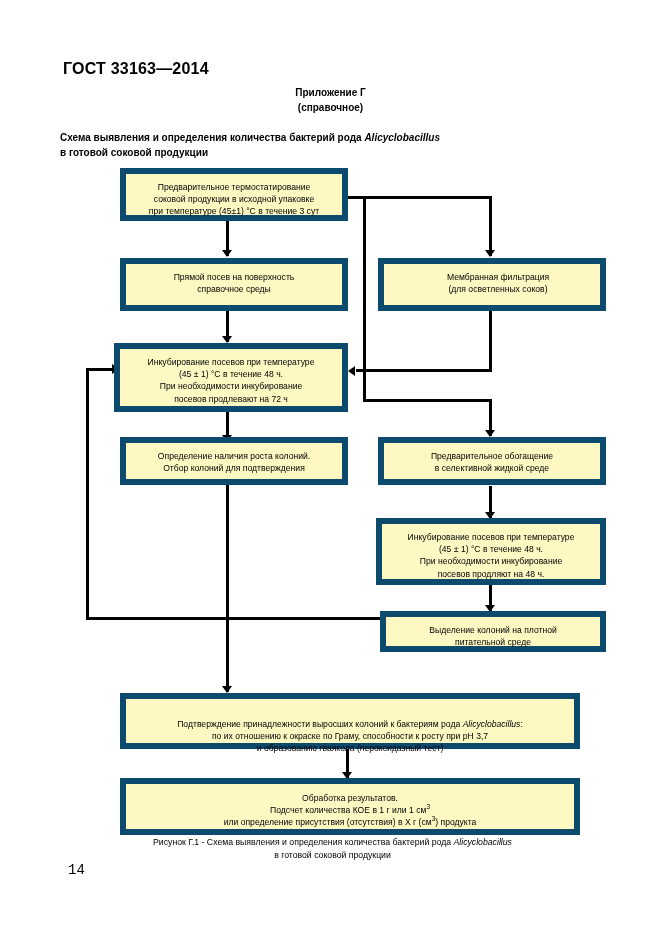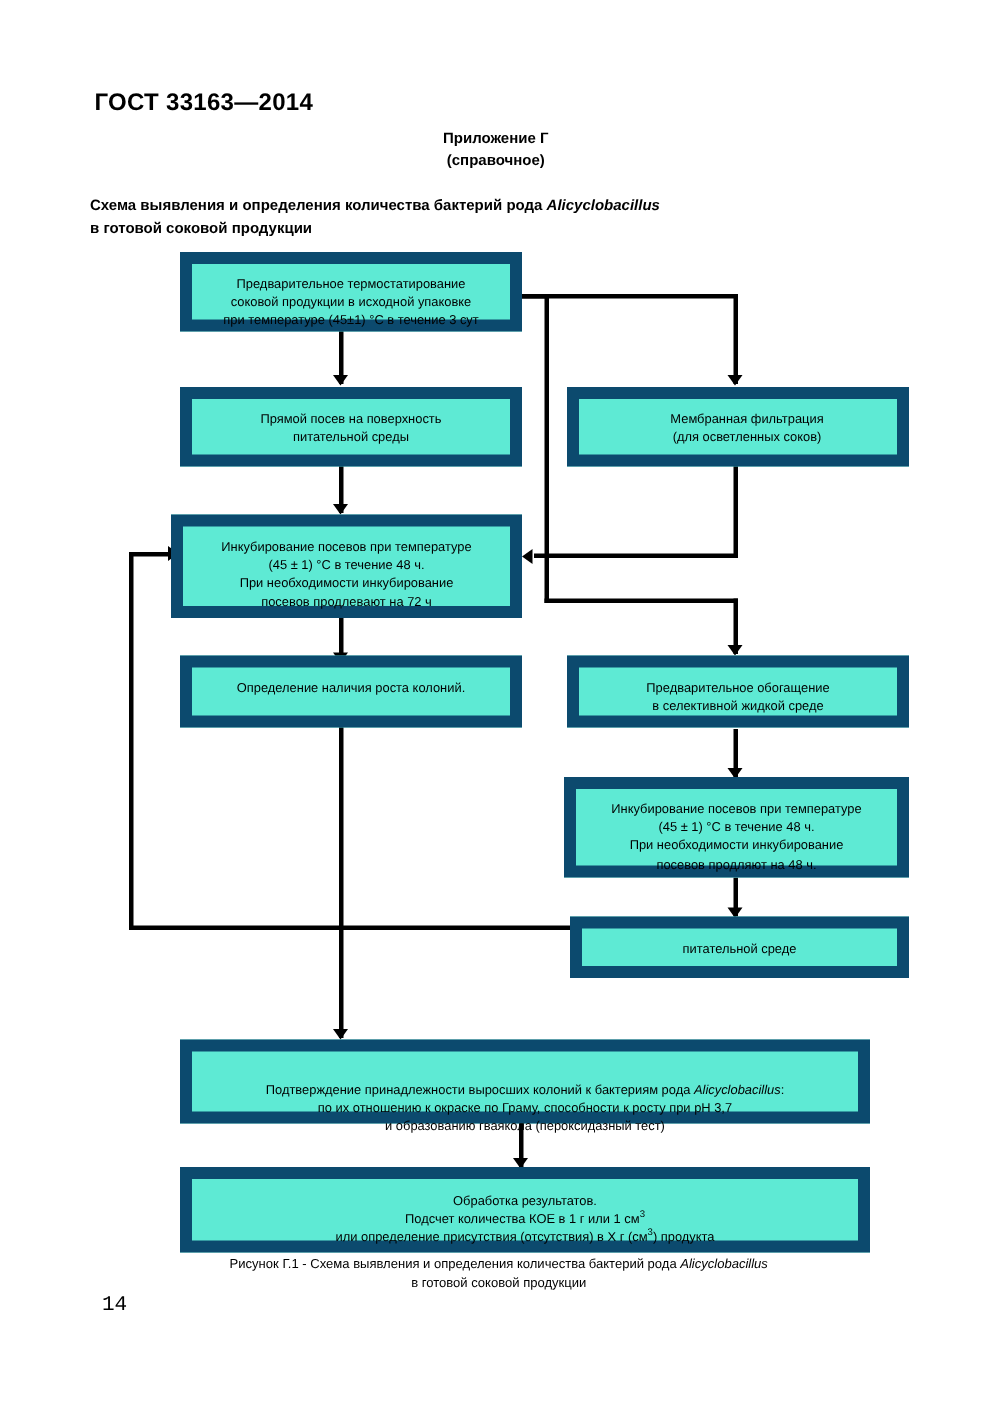--- a/index.html
+++ b/index.html
@@ -53,22 +53,22 @@
   #flow {
     position: absolute;
     left: 0;
     top: 0;
     width: 661px;
     height: 935px;
   }
   .node {
     position: absolute;
     box-sizing: border-box;
-    border: 8px solid #0c4a6e;
-    background: #5eead4;
+    border: 6px solid #0c4a6e;
+    background: #fef9c3;
     font-size: 8.6px;
     line-height: 12.2px;
     text-align: center;
     padding-top: 7px;
     z-index: 3;
   }
   .node .ital { font-style: italic; }
   .node sup {
     font-size: 6.4px;
     vertical-align: super;
@@ -183,52 +183,54 @@
     <div class="arrow-d" style="left:342px; top:772px;"></div>
 
     <div class="node" style="left:120px; top:168px; width:228px; height:53px;">
       <div>Предварительное термостатирование</div>
       <div>соковой продукции в исходной упаковке</div>
       <div>при температуре (45±1) °С в течение 3 сут</div>
     </div>
 
     <div class="node" style="left:120px; top:258px; width:228px; height:53px;">
       <div>Прямой посев на поверхность</div>
-      <div>питательной среды</div>
+      <div>справочное среды</div>
     </div>
 
     <div class="node" style="left:378px; top:258px; width:228px; height:53px;padding-left:12px;">
       <div>Мембранная фильтрация</div>
       <div>(для осветленных соков)</div>
     </div>
 
     <div class="node" style="left:114px; top:343px; width:234px; height:69px;">
       <div>Инкубирование посевов при температуре</div>
       <div>(45 ± 1) °С в течение 48 ч.</div>
       <div>При необходимости инкубирование</div>
       <div>посевов продлевают на 72 ч</div>
     </div>
 
     <div class="node" style="left:120px; top:437px; width:228px; height:48px;">
       <div>Определение наличия роста колоний.</div>
+      <div>Отбор колоний для подтверждения</div>
     </div>
 
     <div class="node" style="left:378px; top:437px; width:228px; height:48px;">
       <div>Предварительное обогащение</div>
       <div>в селективной жидкой среде</div>
     </div>
 
     <div class="node" style="left:376px; top:518px; width:230px; height:67px;">
       <div>Инкубирование посевов при температуре</div>
       <div>(45 ± 1) °С в течение 48 ч.</div>
       <div>При необходимости инкубирование</div>
       <div>посевов продляют на 48 ч.</div>
     </div>
 
     <div class="node" style="left:380px; top:611px; width:226px; height:41px;">
+      <div>Выделение колоний на плотной</div>
       <div>питательной среде</div>
     </div>
 
     <div class="node" style="left:120px; top:693px; width:460px; height:56px; padding-top:19px;">
       <div>Подтверждение принадлежности выросших колоний к бактериям рода <span class="ital">Alicyclobacillus</span>:</div>
       <div>по их отношению к окраске по Граму, способности к росту при рН 3,7</div>
       <div>и образованию гваякола (пероксидазный тест)</div>
     </div>
 
     <div class="node" style="left:120px; top:778px; width:460px; height:57px; padding-top:8px;">

